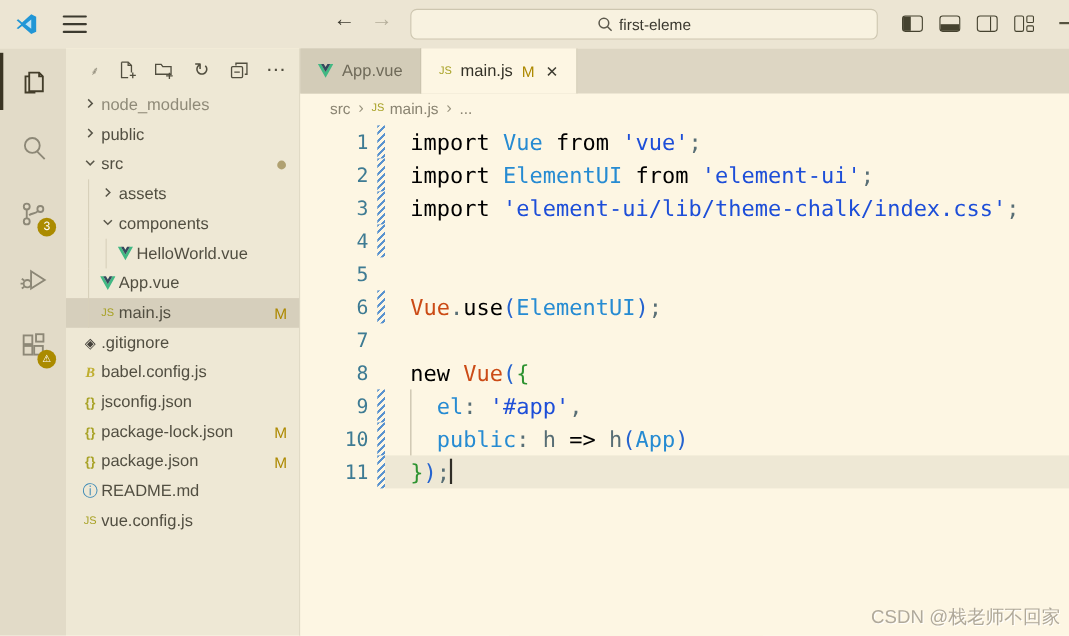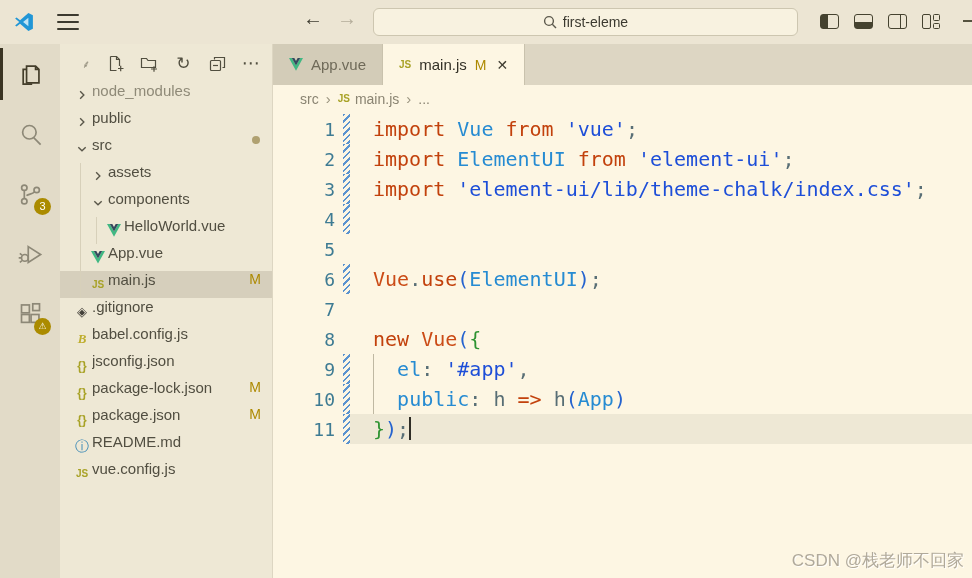--- a/index.html
+++ b/index.html
@@ -48,31 +48,31 @@
   
   .sidebar { width:213px; background:#eee8d5; flex:none; position:relative; border-right:1px solid #ddd6c2; }
   .sb-toolbar { height:38px; display:flex; align-items:center; gap:16px; padding-left:22px; color:#514e3f; }
   .sb-toolbar .tbi { width:18px; height:18px; display:flex; align-items:center; justify-content:center; cursor:pointer; }
   .sb-toolbar svg { stroke:#514e3f; fill:none; stroke-width:1.2; }
   .glyph-dim { color:#8d8877; font-size:11px; }
   .more-dots { font-size:18px; letter-spacing:1px; color:#514e3f; }
   .refresh-glyph { font-size:17px; }
 
   .tree { position:relative; }
-  .trow { height:27px; display:flex; font-size:15px; color:#514e41;
+  .trow { height:27px; display:flex; align-items:center; font-size:15px; color:#514e41;
     position:relative; cursor:pointer; white-space:nowrap; }
   .trow.dim .tlabel { color:#8f8a78; }
   .trow.selected { background:#d6cfbc; }
   .tslot { width:20px; flex:none; display:flex; align-items:center; justify-content:center; }
   .tlabel { flex:1; overflow:hidden; }
   .tbadge { color:#ad8900; font-size:14px; padding-right:11px; }
   .tdot { width:8px; height:8px; border-radius:50%; background:#b0a171; margin-right:12px; }
   .guide { position:absolute; top:0; bottom:0; width:1px; background:#d7d0ba; }
   .fi { display:inline-block; text-align:center; }
-  .fi-js   { font-weight:700; font-size:10px; color:#a8a226; }
+  .fi-js   { font-weight:400; font-size:10px; color:#a8a226; }
   .fi-json { font-weight:700; font-size:12px; color:#a8a226; }
   .fi-babel{ font-style:italic; font-weight:700; font-size:13px; color:#bfae2f; font-family:"Liberation Serif", serif; }
   .fi-git  { font-size:13px; color:#44413a; }
   .fi-info { font-size:14px; color:#3887b5; }
   .chev svg { width:12px; height:12px; stroke:#5a574a; stroke-width:1.5; fill:none; }
 
   
   .editor-area { flex:1; position:relative; background:#fdf6e3; display:flex; flex-direction:column; }
   .tabstrip { height:41px; background:#ddd6c3; display:flex; flex:none; }
   .tab { display:flex; align-items:center; gap:8px; padding:0 16px; font-size:15px;
@@ -87,21 +87,21 @@
   .bc-item { display:flex; align-items:center; gap:5px; cursor:pointer; }
 
   .code { flex:1; position:relative; font-family:"DejaVu Sans Mono", monospace; font-size:20px; padding-top:2px; }
   .crow { height:30px; display:flex; align-items:center; }
   .gutter { width:70px; flex:none; text-align:right; padding-right:8px;
     color:#3e7b93; font-size:18px; }
   .stripe { width:7px; height:30px; flex:none; }
   .crow.changed .stripe { background:repeating-linear-gradient(135deg,#5a93cf 0 2px,rgba(0,0,0,0) 2px 4.6px); }
   .ccontent { flex:1; white-space:pre; padding-left:23px; color:#586e75; height:30px; line-height:30px; }
   .crow.current .ccontent { background:#eee8d5; }
-  .tok-k { color:#c2410c; } .tok-i { color:#268bd2; } .tok-o { color:#cb4b16; }
+  .tok-k { color:#000000; } .tok-i { color:#268bd2; } .tok-o { color:#cb4b16; }
   .tok-s { color:#1d4ed8; } .tok-p,.tok-t { color:#586e75; }
   .tok-b1 { color:#2563cf; } .tok-b2 { color:#2e9331; }
   .cursor { display:inline-block; width:2px; height:23px; background:#2f2d26; vertical-align:middle; margin-bottom:4px; }
   .indent-guide { position:absolute; left:100px; width:1px; background:#bfb8a2; }
 
   .watermark { position:absolute; right:8px; bottom:6px; font-size:17px; color:#b0a99a;
     text-shadow:1px 1px 0 rgba(255,255,255,.85); }
 </style>
 </head>
 <body>

